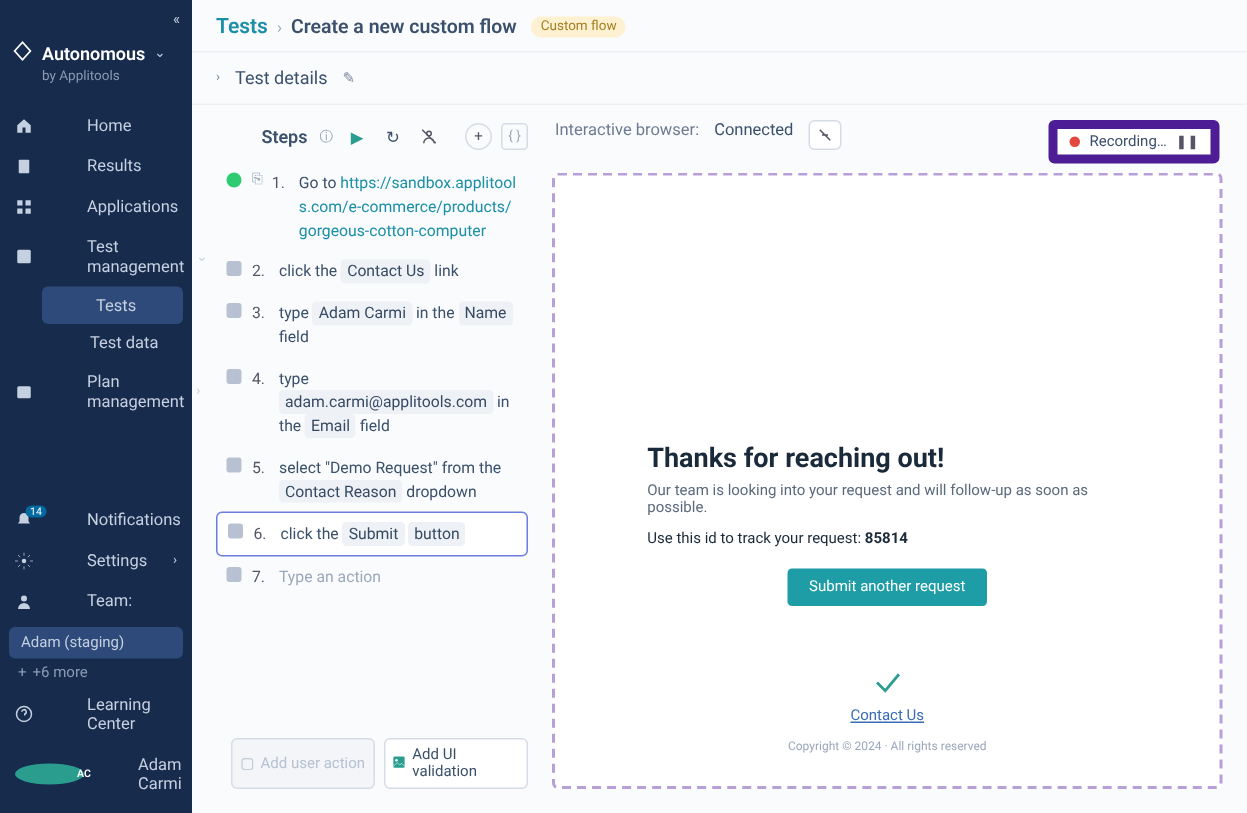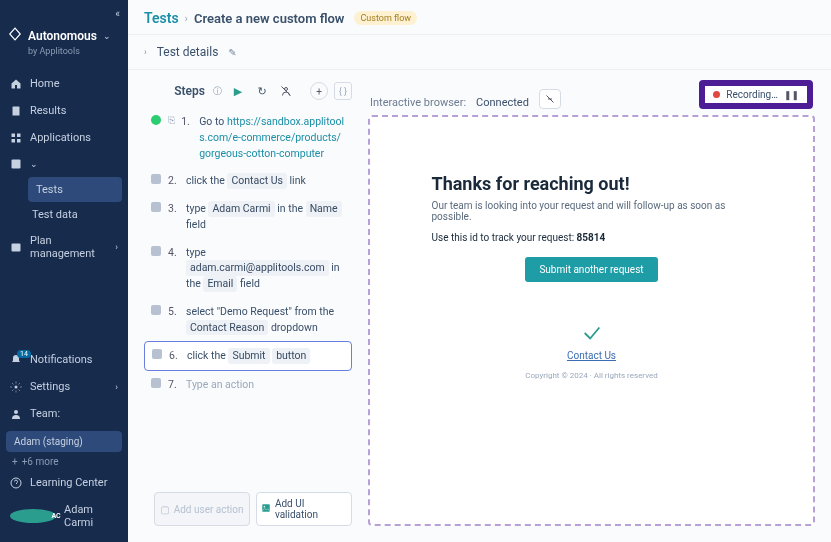--- a/index.html
+++ b/index.html
@@ -9,21 +9,21 @@
 .sidebar-top { padding: 6px 8px; }
 .collapse-btn { text-align: right; color: #c5d0e0; font-size: 10px; padding: 2px 0 4px; }
 .brand { display: flex; align-items: center; gap: 6px; padding: 4px 0 2px; }
 .brand-logo { width: 14px; height: 14px; }
 .brand-text { font-size: 12px; font-weight: 600; color: #fff; }
 .brand-chev { font-size: 9px; color: #c5d0e0; }
 .brand-sub { font-size: 9px; color: #8a9bb3; padding-left: 20px; margin-bottom: 8px; }
 .nav { display: flex; flex-direction: column; }
 .nav-item { display: flex; align-items: center; gap: 8px; padding: 7px 10px; cursor: pointer; color: #c5d0e0; }
 .nav-item .ic { width: 12px; height: 12px; display: inline-flex; align-items: center; justify-content: center; }
-.nav-item .lbl { flex: 1; }
+.nav-item .lbl { flex: 1; margin-left: 28px; }
 .nav-item .chev { font-size: 9px; }
 .nav-sub { padding-left: 22px; }
 .nav-sub .nav-item { padding: 6px 10px; }
 .nav-sub .nav-item.active { background: #2d4a7a; border-radius: 4px; margin: 0 6px; padding: 6px 8px; }
 .sidebar-bottom { margin-top: auto; padding-bottom: 6px; }
 .badge-red { background: #0369a1; color: #fff; font-size: 7px; border-radius: 6px; padding: 0 3px; position: absolute; transform: translate(8px,-6px); }
 .team-pill { background: #2d4a7a; margin: 4px 6px; border-radius: 4px; padding: 5px 8px; font-size: 10px; }
 .more-pill { margin: 2px 12px; font-size: 10px; color: #8a9bb3; display:flex; align-items:center; gap:4px;}
 .avatar { width: 14px; height: 14px; border-radius: 50%; background: #2a9d8f; display:inline-flex; align-items:center; justify-content:center; font-size:7px; color:#fff; font-weight:600;padding-left:46px;}
 
@@ -60,29 +60,29 @@
 .step .txt a { color:#1a8fa7; text-decoration:none; word-break:break-all; }
 .chip { background:#eef1f5; border-radius:3px; padding:0 4px; display:inline-block; color:#374a63;}
 .step.selected { border:1px solid #6a7de0; border-radius:4px; background:#fff; }
 .step.placeholder .txt { color:#9aa8bb; }
 
 .steps-actions { display:flex; gap:6px; padding-top:6px; }
 .btn { flex:1; border:1px solid #d6dce5; background:#fff; border-radius:4px; padding:5px 4px; font-size:10px; display:flex; align-items:center; justify-content:center; gap:4px; cursor:pointer; color:#3a506b; }
 .btn.dis { color:#b7c1d1; background:#f3f5f8; cursor:default; }
 
 .browser-col { flex:1; display:flex; flex-direction:column; }
-.browser-head { display:flex; align-items:flex-end; gap:10px; font-size:11px; color:#3a506b; padding:0 2px 6px; }
+.browser-head { display:flex; align-items:flex-start; gap:10px; font-size:11px; color:#3a506b; padding:0 2px 6px; }
 .browser-head .lbl { color:#6d7c92; }
 .browser-head .val { color:#3a506b; }
 .sq-btn { width:22px; height:20px; border:1px solid #d6dce5; border-radius:4px; display:inline-flex; align-items:center; justify-content:center; font-size:11px; color:#556; cursor:pointer; background:#fff;}
 .rec-box { border:6px solid #4c1d95; background:#fff; border-radius:4px; padding:3px 8px; display:flex; align-items:center; gap:6px; font-size:10px; color:#3a506b;}
 .rec-dot { width:7px; height:7px; border-radius:50%; background:#e2483d; display:inline-block;}
 .pause-ic { font-size:9px; color:#556;}
 
-.preview { flex:1; border:2px dashed #b7a0d8; border-radius:4px; background:#fff; display:flex; flex-direction:column; align-items:center; overflow:auto; }
+.preview { flex:1; border:2px dashed #b7a0d8; border-radius:4px; background:#fff; display:flex; flex-direction:column; align-items:center; overflow:auto;justify-content:flex-end; }
 .preview-inner { max-width: 360px; width:100%; padding: 56px 20px 12px; text-align:left; }
 .preview-inner h2 { font-size: 18px; color:#1a2a3a; font-weight:700; margin-bottom:6px;}
 .preview-inner p { font-size: 10px; color:#5a6a7d; margin-bottom:10px;}
 .preview-inner .track { font-size:10px; color:#1a2a3a;}
 .preview-inner .track b { font-weight:700;}
 .submit-btn { margin-top:14px; background:#1f9da6; color:#fff; border:none; border-radius:3px; padding:7px 14px; font-size:10px; cursor:pointer; display:block; margin-left:auto; margin-right:auto;}
 .preview-logo { margin:40px auto 6px; width:22px; height:22px; }
 .preview-link { text-align:center; font-size:10px; color:#3a6db3; text-decoration:underline; cursor:pointer; }
 .preview-foot { text-align:center; font-size:8px; color:#9aa8bb; margin-top:10px; margin-bottom:10px;}
 </style>
@@ -132,20 +132,21 @@
             </svg>
         </span>
         <span class="lbl">Applications</span>
       </div>
       <div class="nav-item">
         <span class="ic">
           <svg width="12" height="12" viewBox="0 0 24 24" fill="#c5d0e0">
               <rect x="3" y="3" width="18" height="18" rx="2"></rect>
             </svg>
         </span>
+        <span class="lbl">Test management</span>
         <span class="chev">⌄</span>
       </div>
       <div class="nav-sub">
         <div class="nav-item active">
           <span class="lbl">Tests</span>
         </div>
         <div class="nav-item">
           <span class="lbl">Test data</span>
         </div>
       </div>

